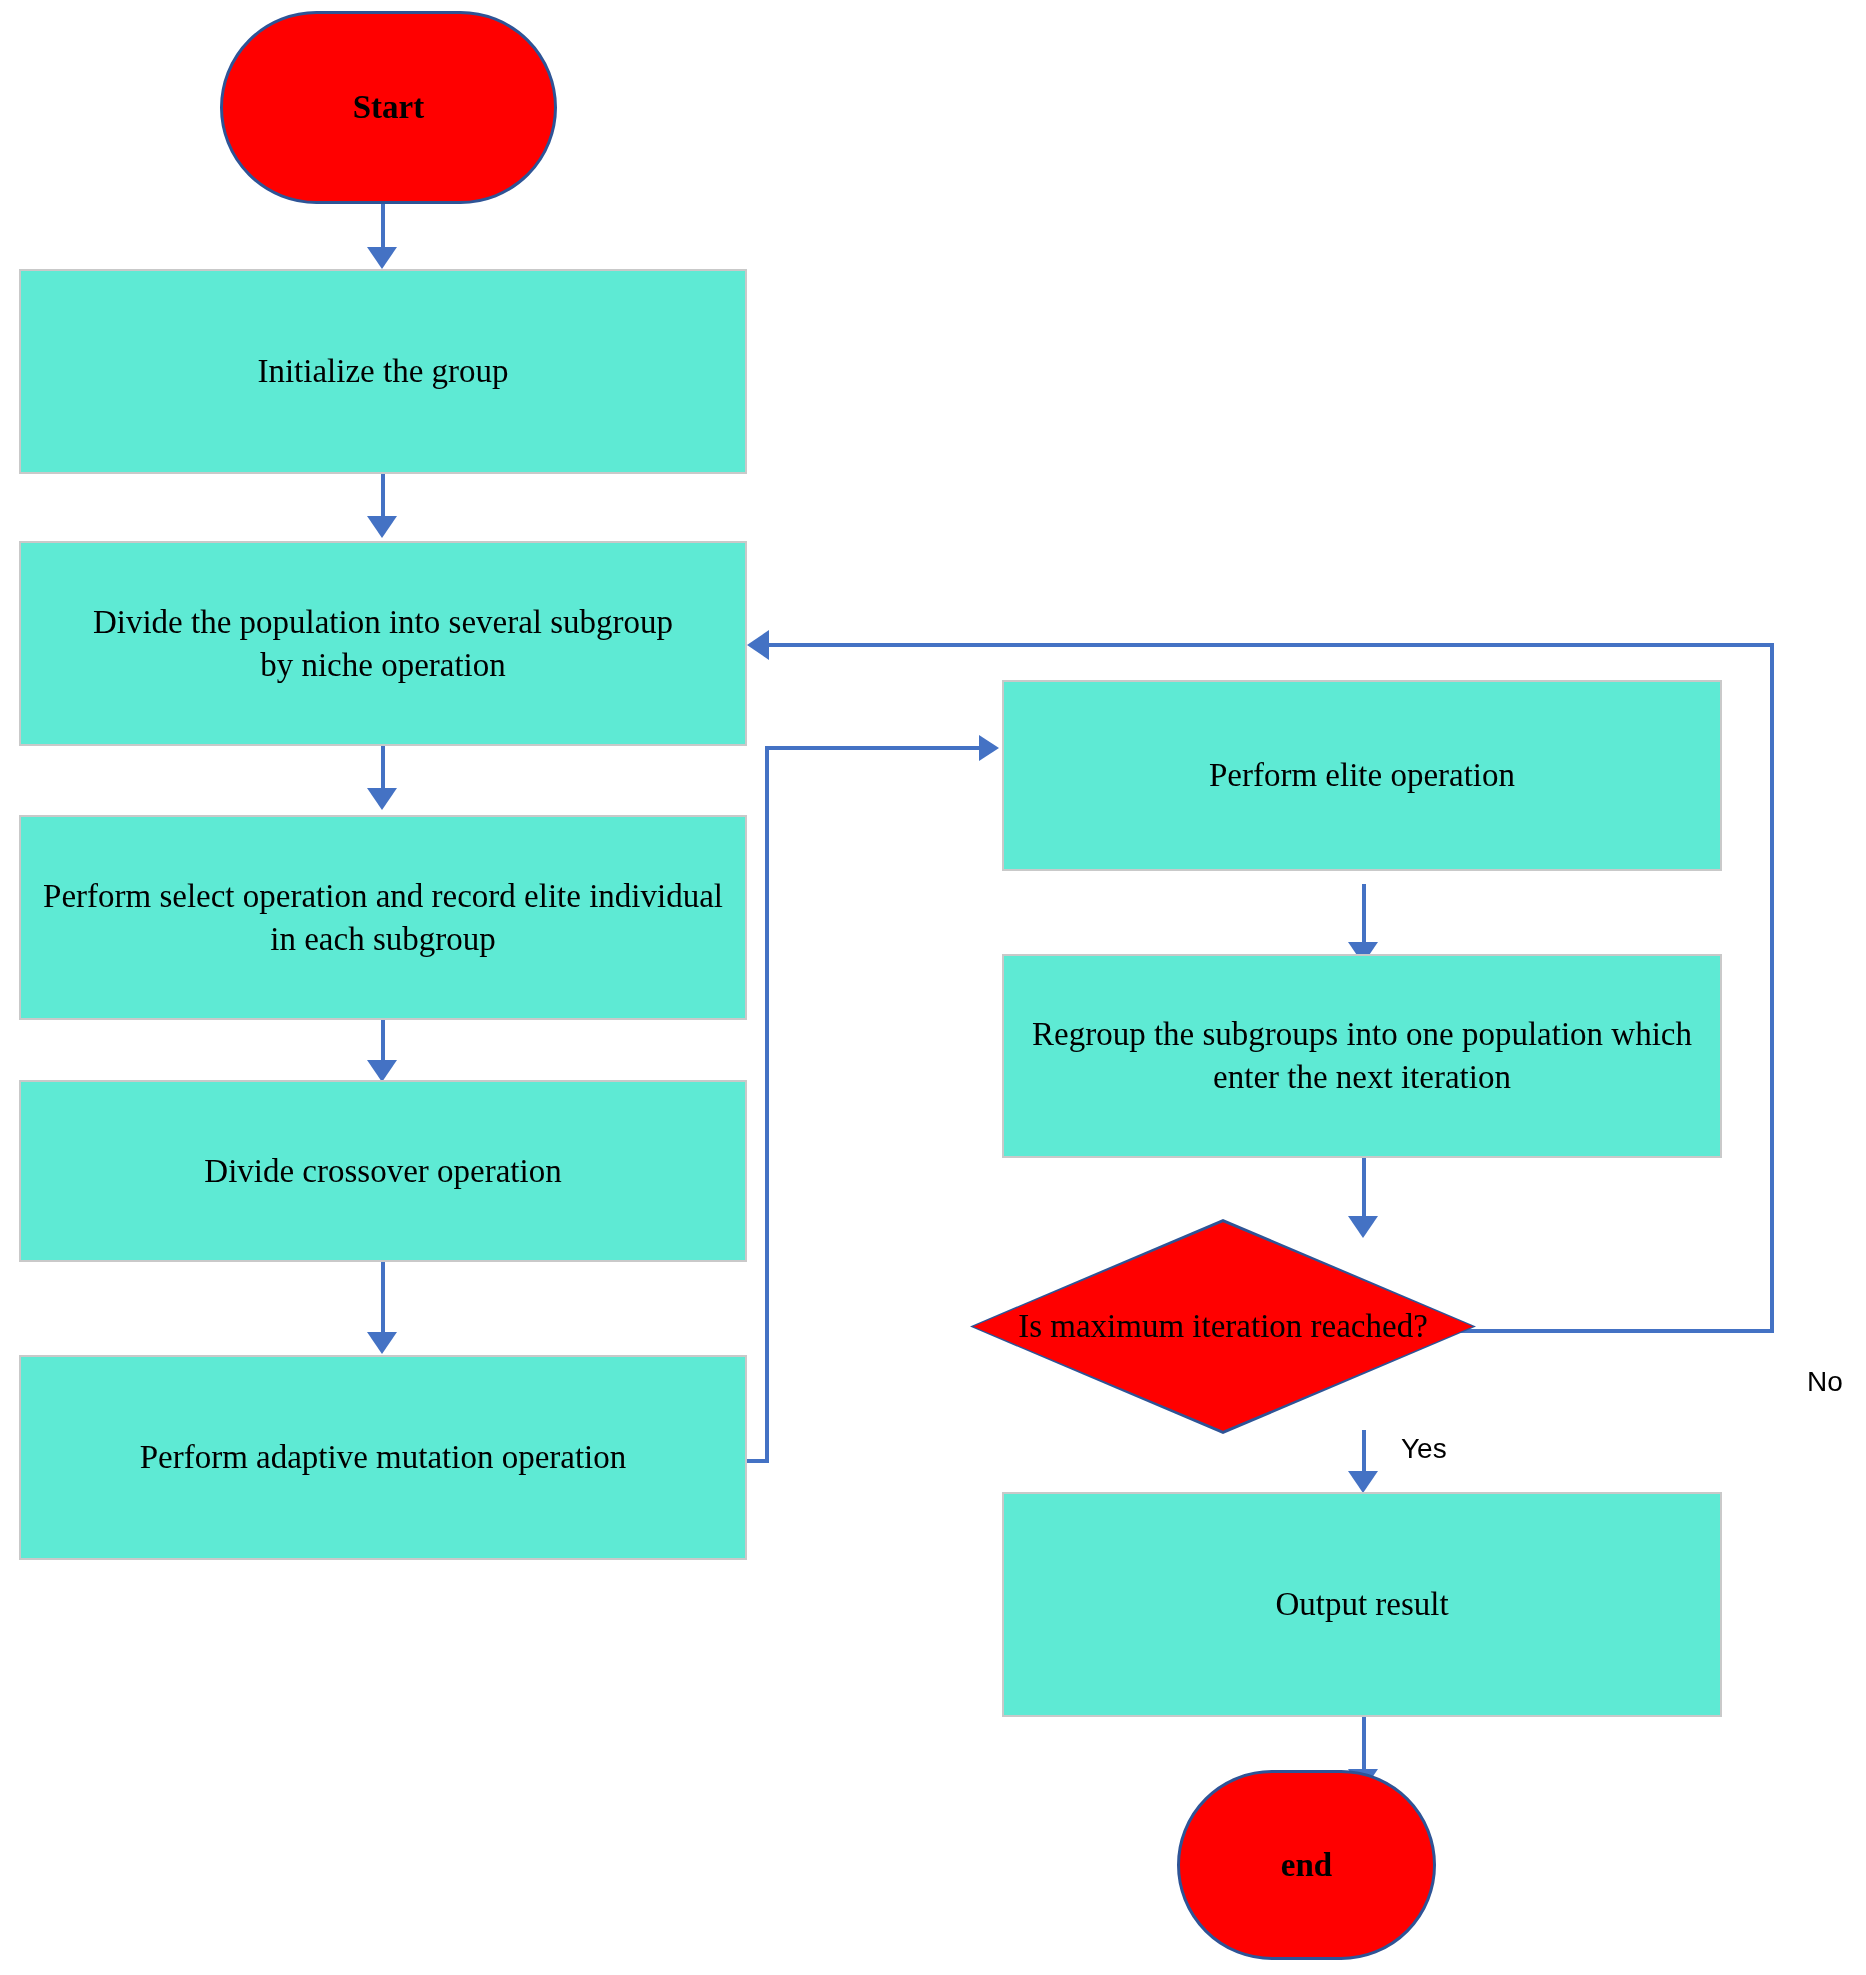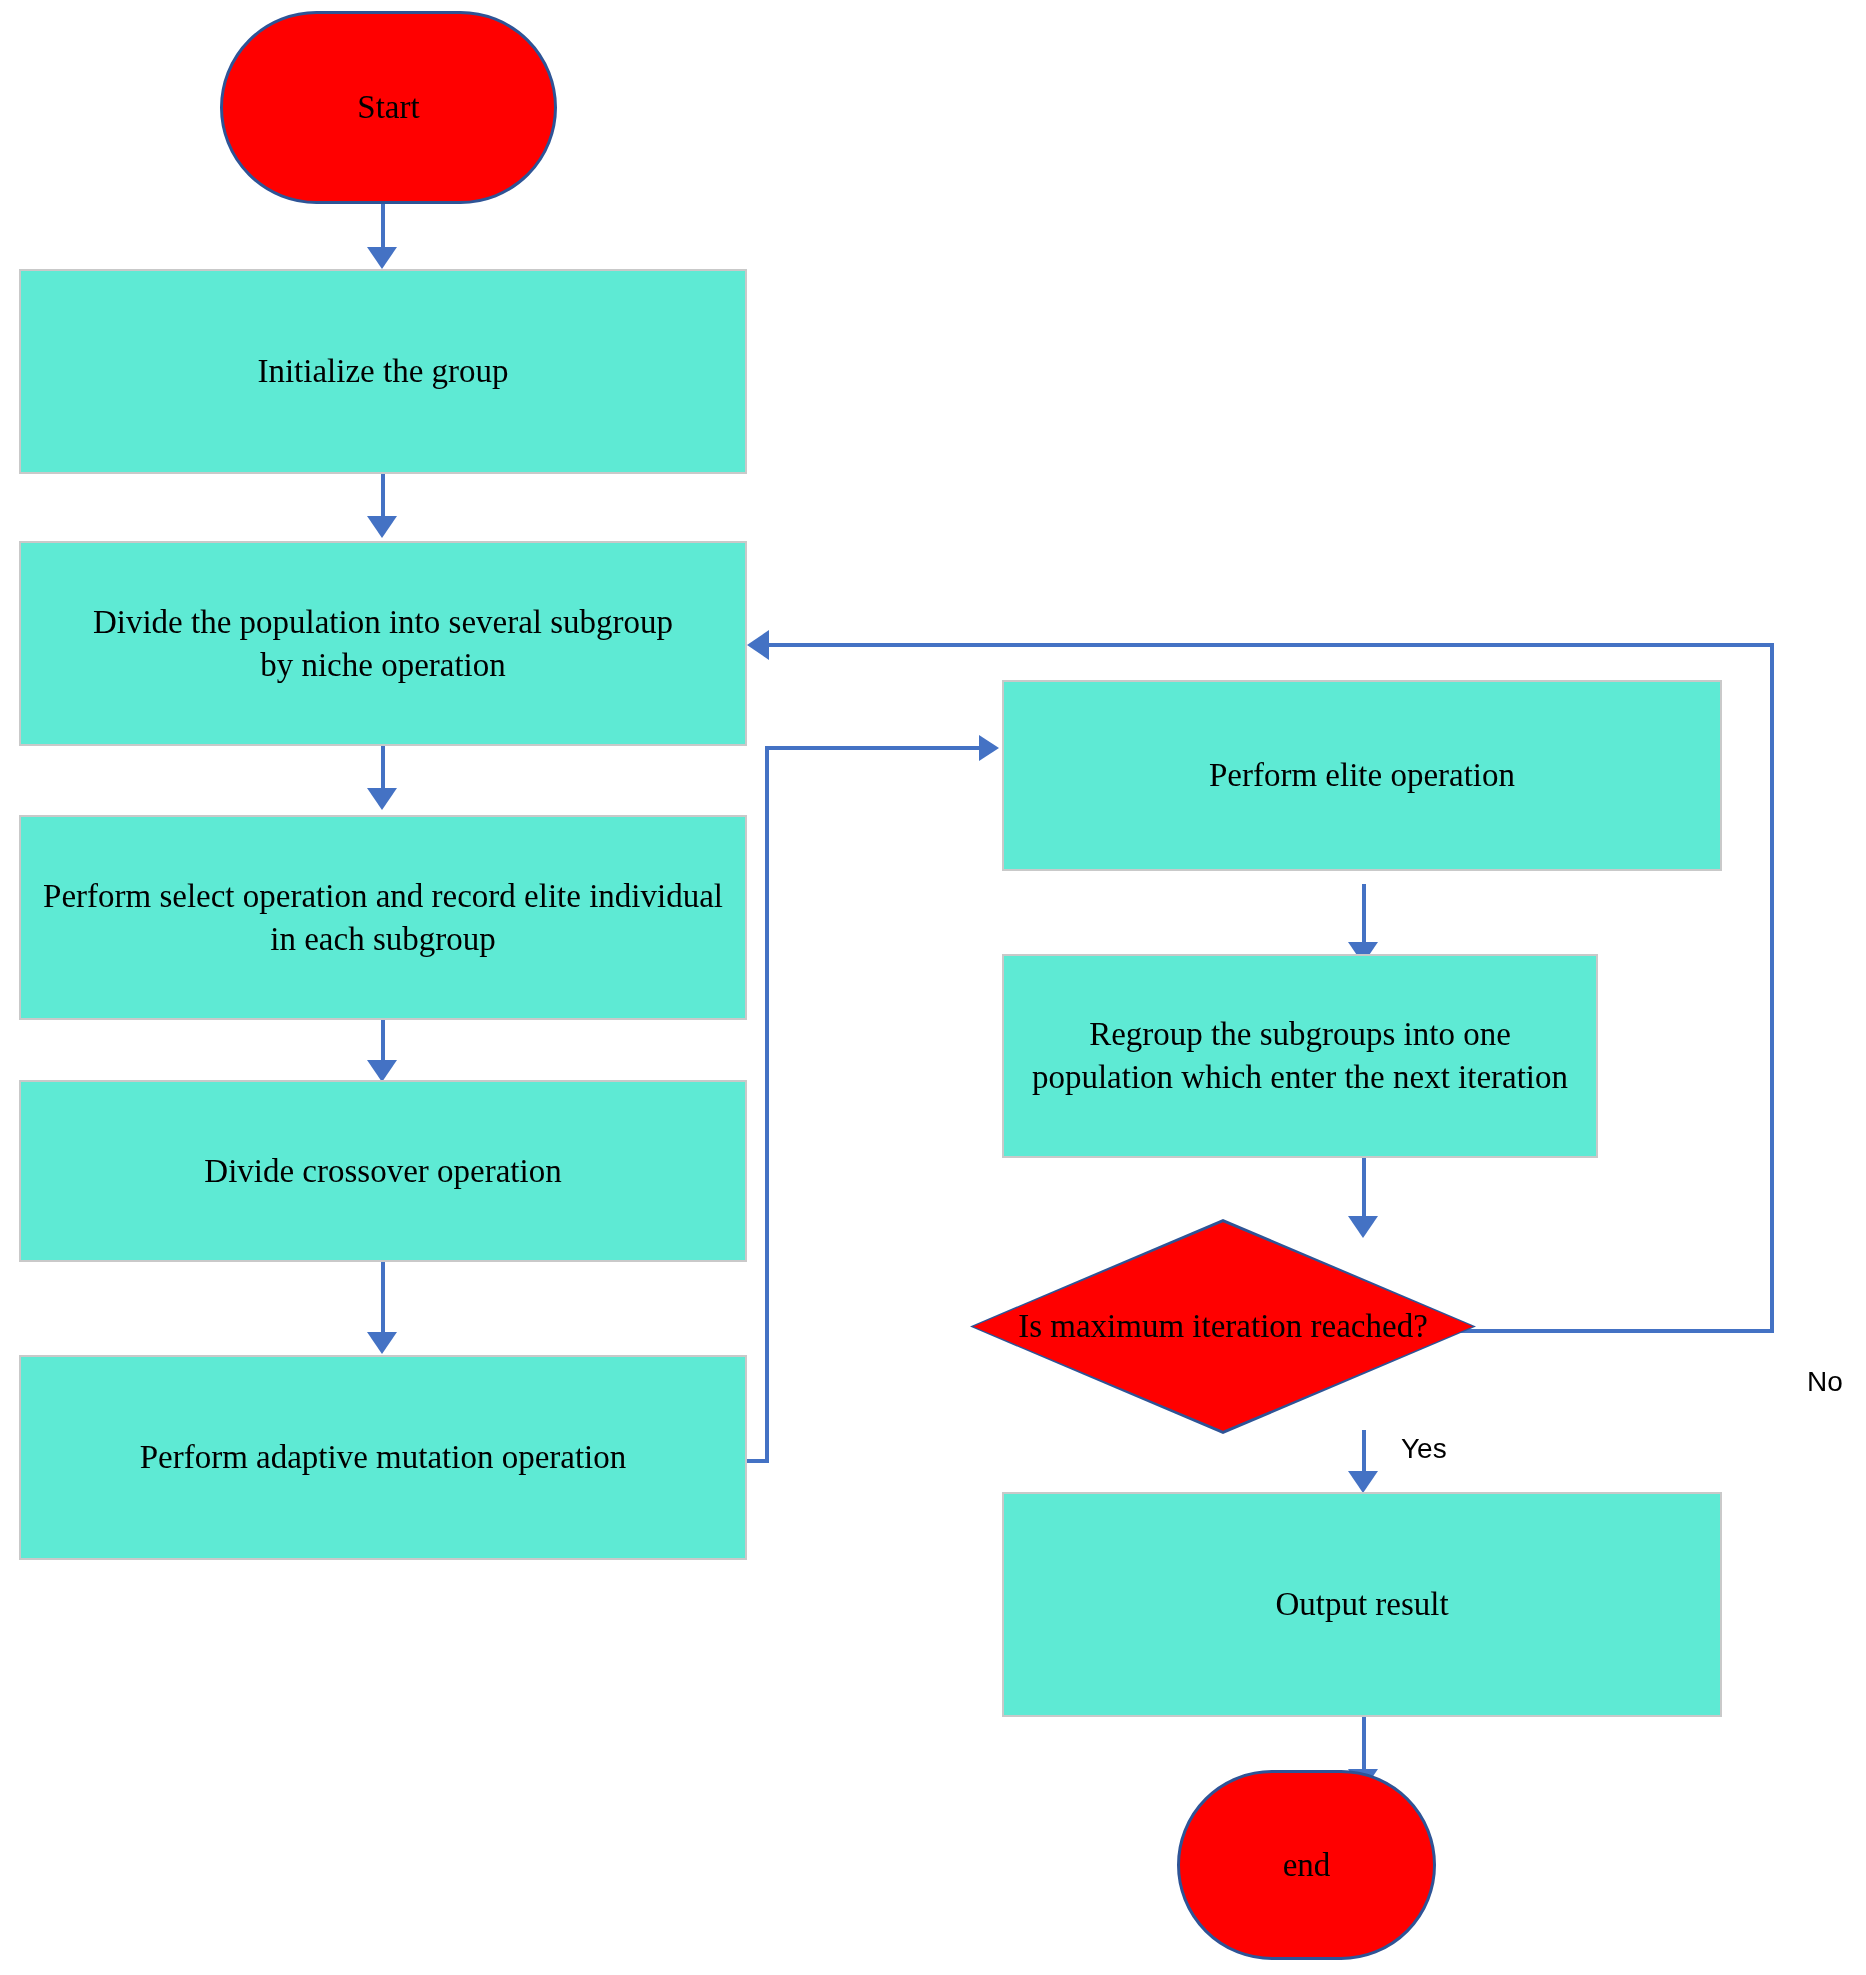--- a/index.html
+++ b/index.html
@@ -26,20 +26,21 @@
     background:#5eead4;
     border:2.2px solid #C9C9C9;
     font-size:33px;
     padding:0 14px;
   }
   .terminator{
     background:#FF0000;
     border:3.8px solid #2E5496;
     border-radius:5387px;
     font-size:33px;
+    font-weight:bold;
   }
   .decision{
     background:transparent;
     border:none;
     font-size:33px;
   }
   .decision .diamond-outline{
     position:absolute;
     inset:0;
     background:#2E5496;
@@ -150,21 +151,21 @@
   </div>
 
   <div class="node process" style="left:19px;top:1355px;width:728px;height:205px;">
     <span>Perform adaptive mutation operation</span>
   </div>
 
   <div class="node process" style="left:1002px;top:680px;width:720px;height:191px;">
     <span>Perform elite operation</span>
   </div>
 
-  <div class="node process" style="left:1002px;top:954px;width:596px;height:204px;text-align:center;">
+  <div class="node process" style="left:1002px;top:954px;width:720px;height:204px;text-align:center;">
     <span style="max-width:700px;display:inline-block;">Regroup the subgroups into one population which enter the next iteration</span>
   </div>
 
   <div class="node decision" style="left:970px;top:1219px;width:506px;height:215px;">
     <span class="diamond-outline"></span>
     <span class="diamond-inner"></span>
     <span class="dtext">Is maximum iteration reached?</span>
   </div>
 
   <div class="node process" style="left:1002px;top:1492px;width:720px;height:225px;">

